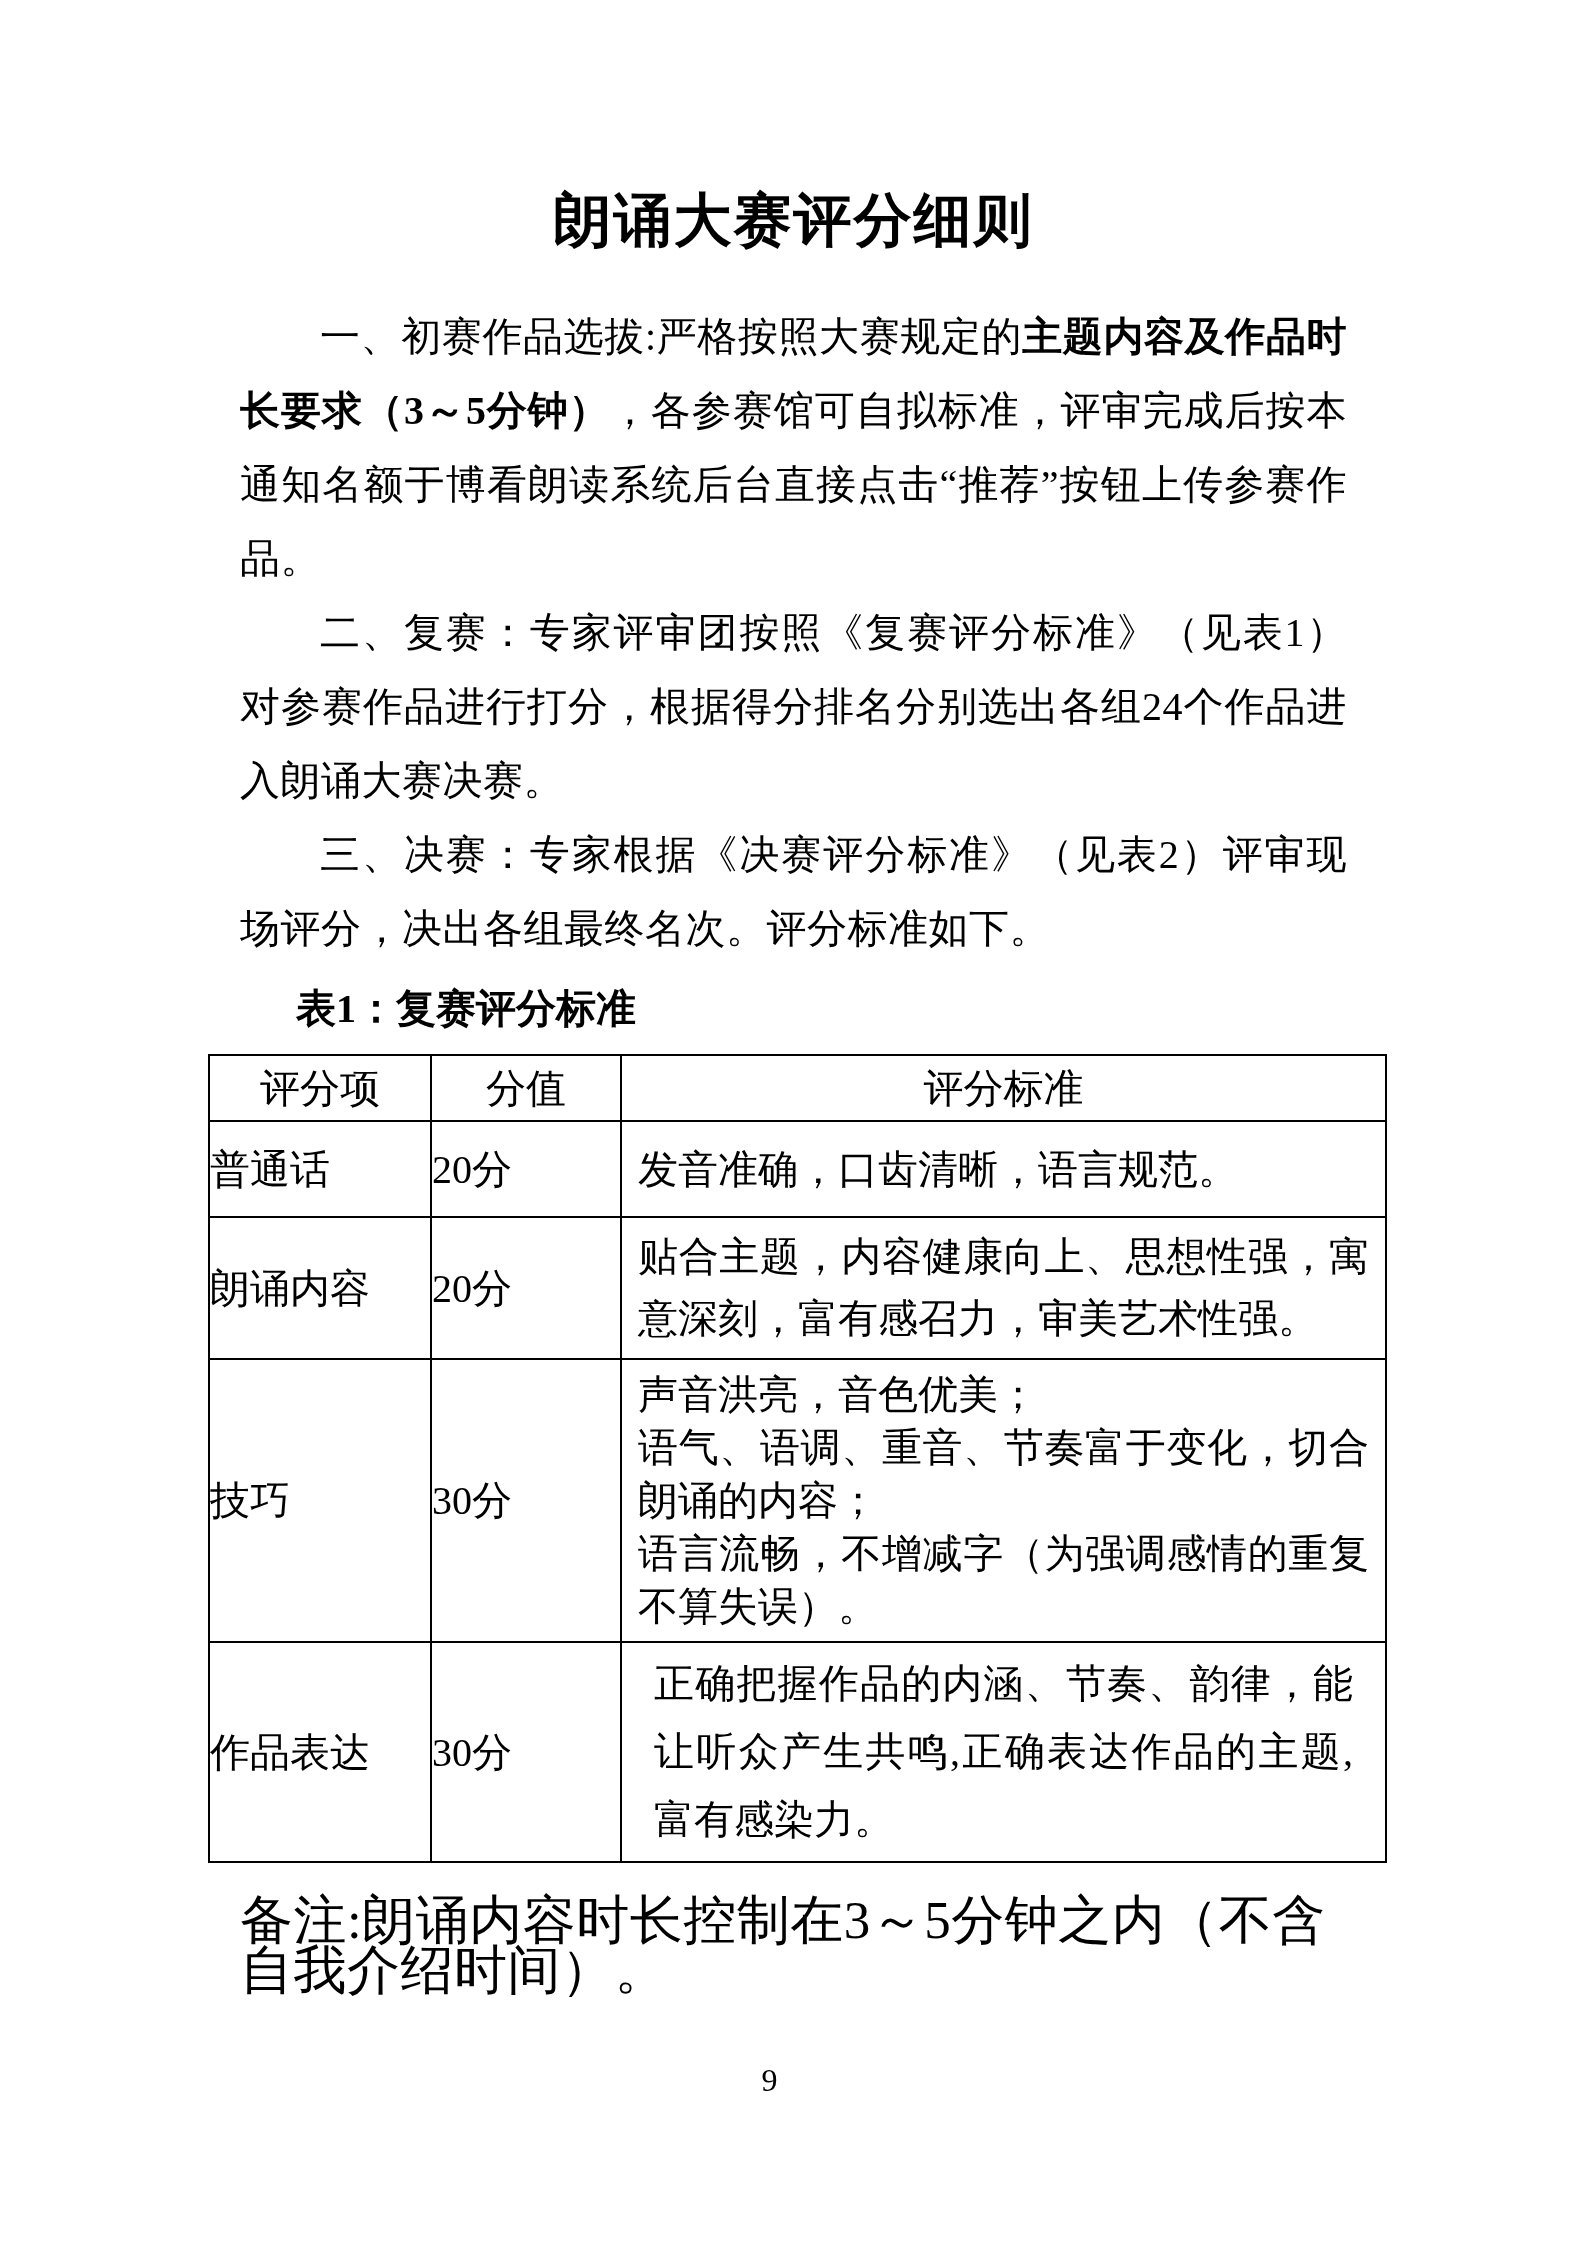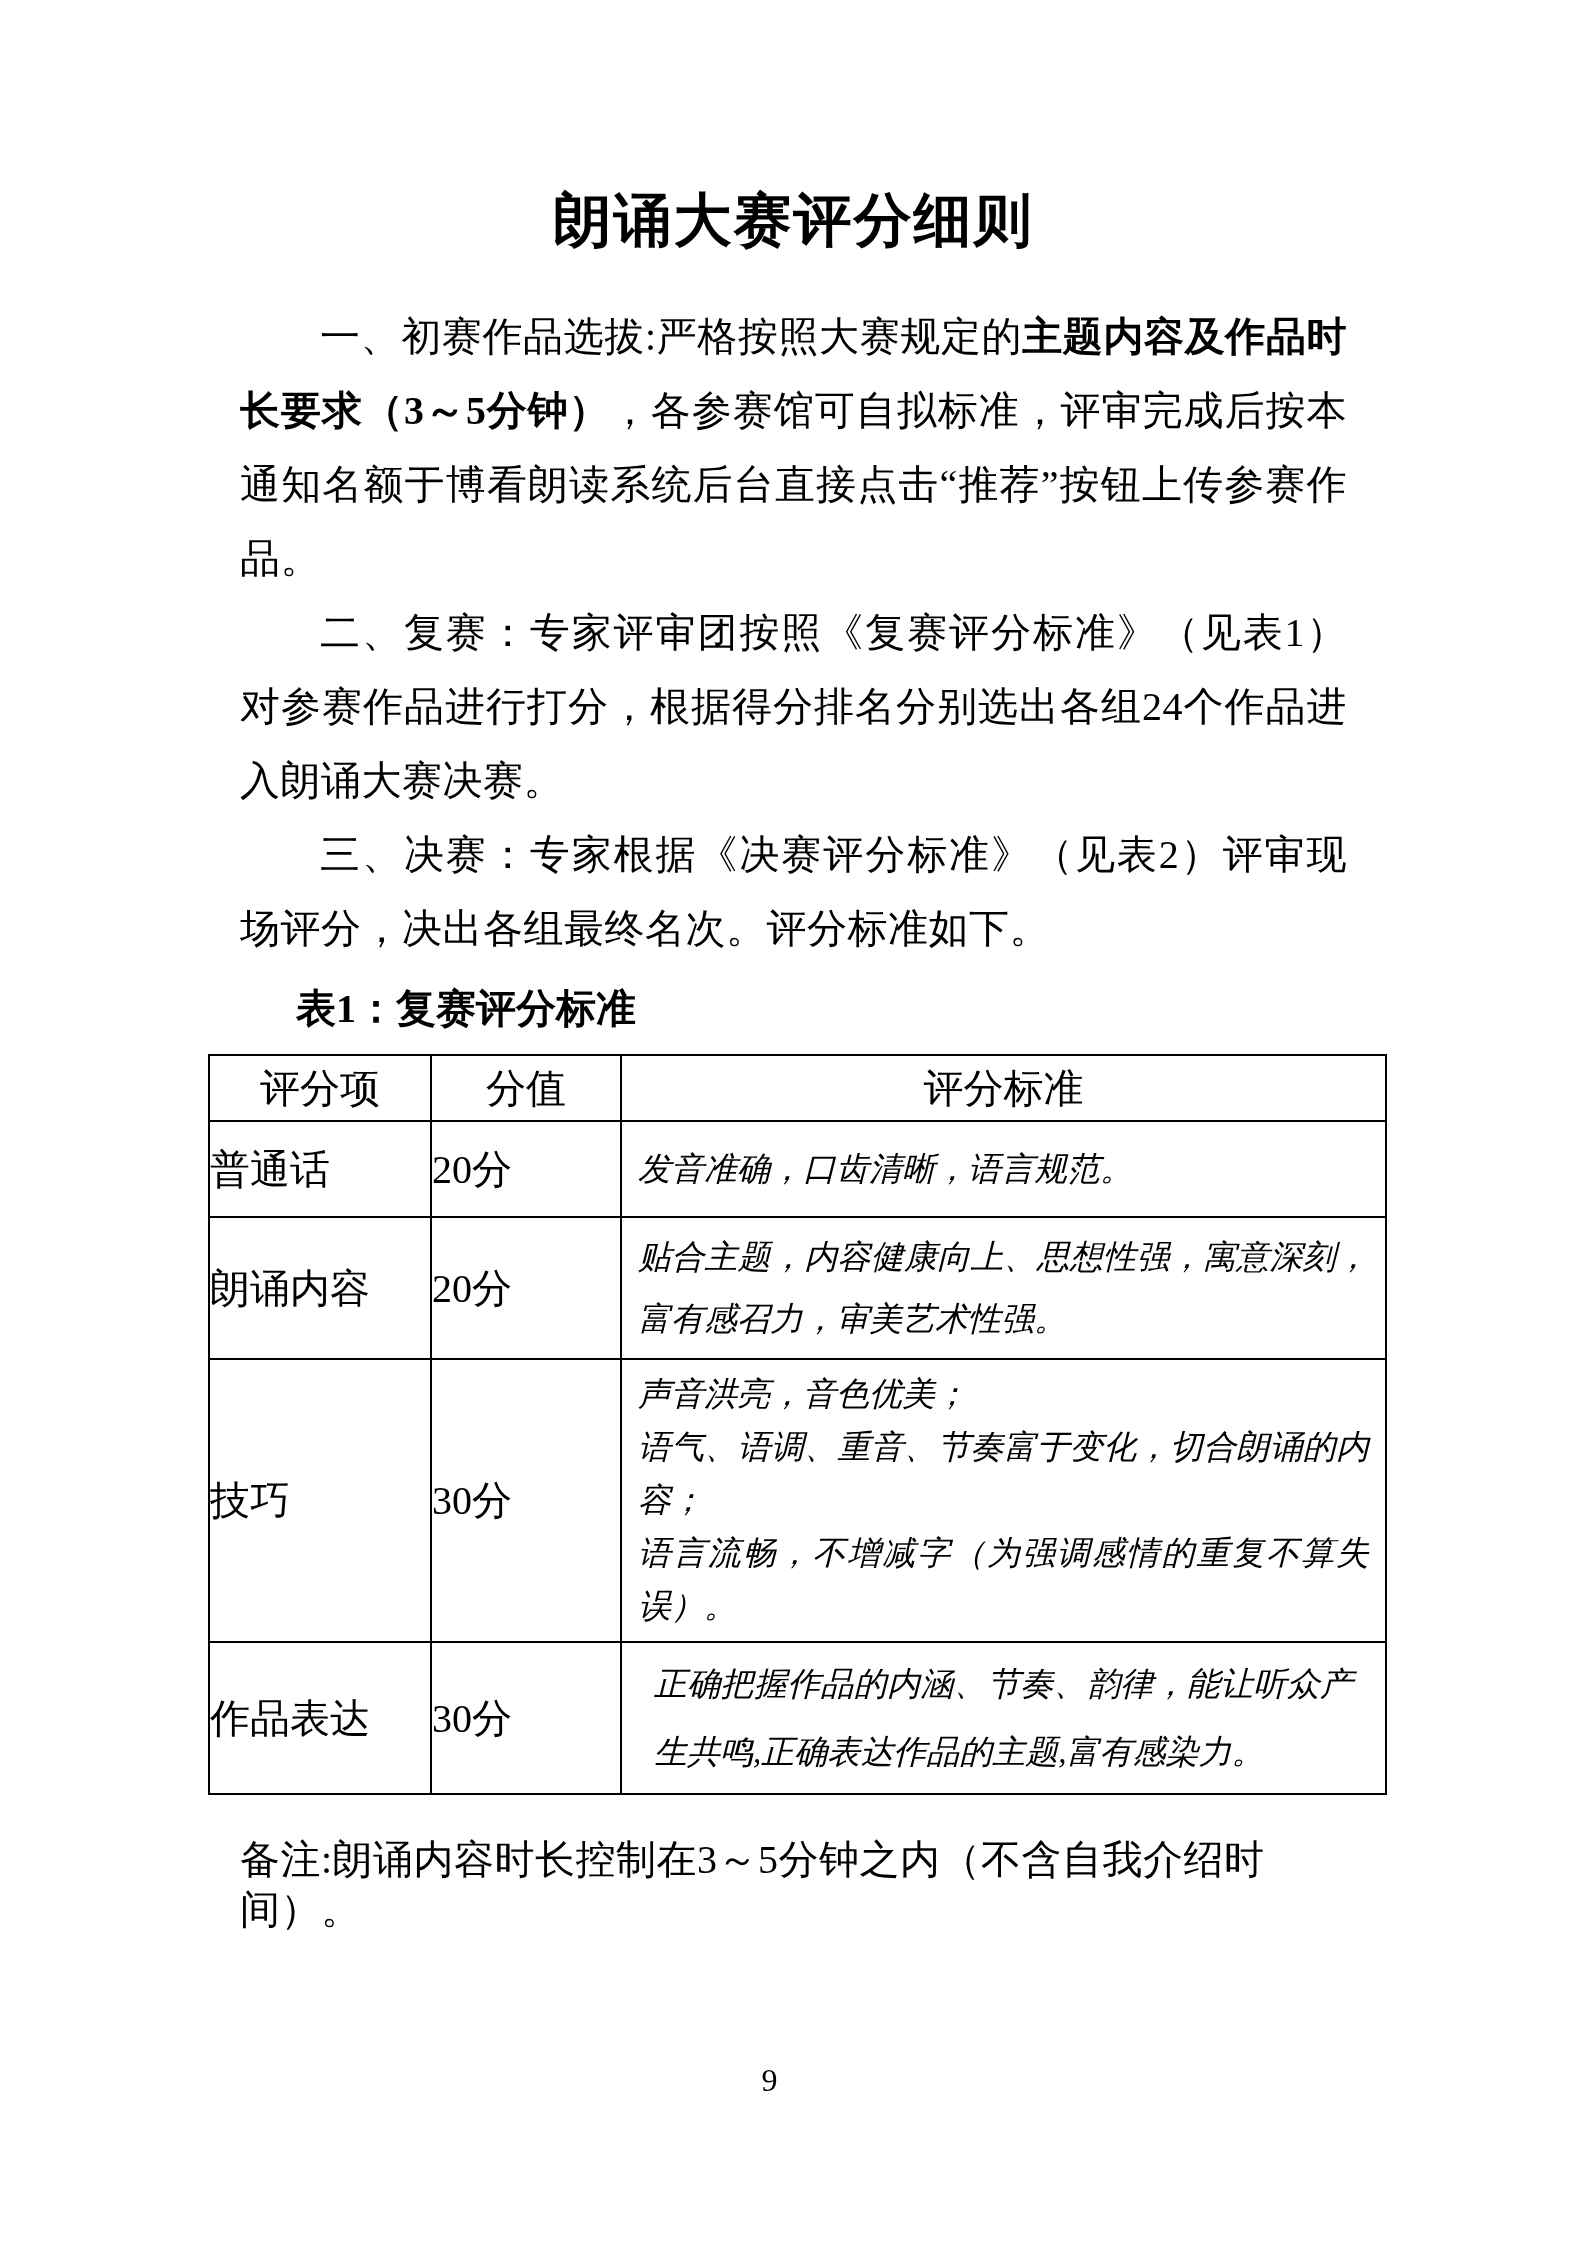--- a/index.html
+++ b/index.html
@@ -72,34 +72,33 @@
     height: 64px;
     padding: 0;
     text-align: center;
   }
   .score-table td.c1, .score-table td.c2 {
     text-align: left;
     font-size: 40px;
     padding: 0;
   }
   .score-table td.c3 {
-    font-size: 33px;
+    font-size: 40px;
     line-height: 57px;
     text-align: justify;
     padding: 8px 16px;
-    font-style: italic;
   }
   tr.row-putonghua td { height: 78px; }
   tr.row-langsongneirong td.c3 { line-height: 62px; padding: 8px 16px; }
   tr.row-jiqiao td.c3 { line-height: 53px; padding: 8px 16px; }
   tr.row-zuopinbiaoda td.c3 { line-height: 68px; padding: 7px 32px; }
   .note {
-    font-size: 40px;
+    font-size: 53px;
     line-height: 50px;
-    margin-top: 40px;
+    margin-top: 32px;
     letter-spacing: 0.5px;
   }
   .page-number {
     position: absolute;
     top: 2062px;
     left: 0;
     width: 1587px;
     text-align: center;
     font-size: 32px;
     transform: translateX(-24px);

